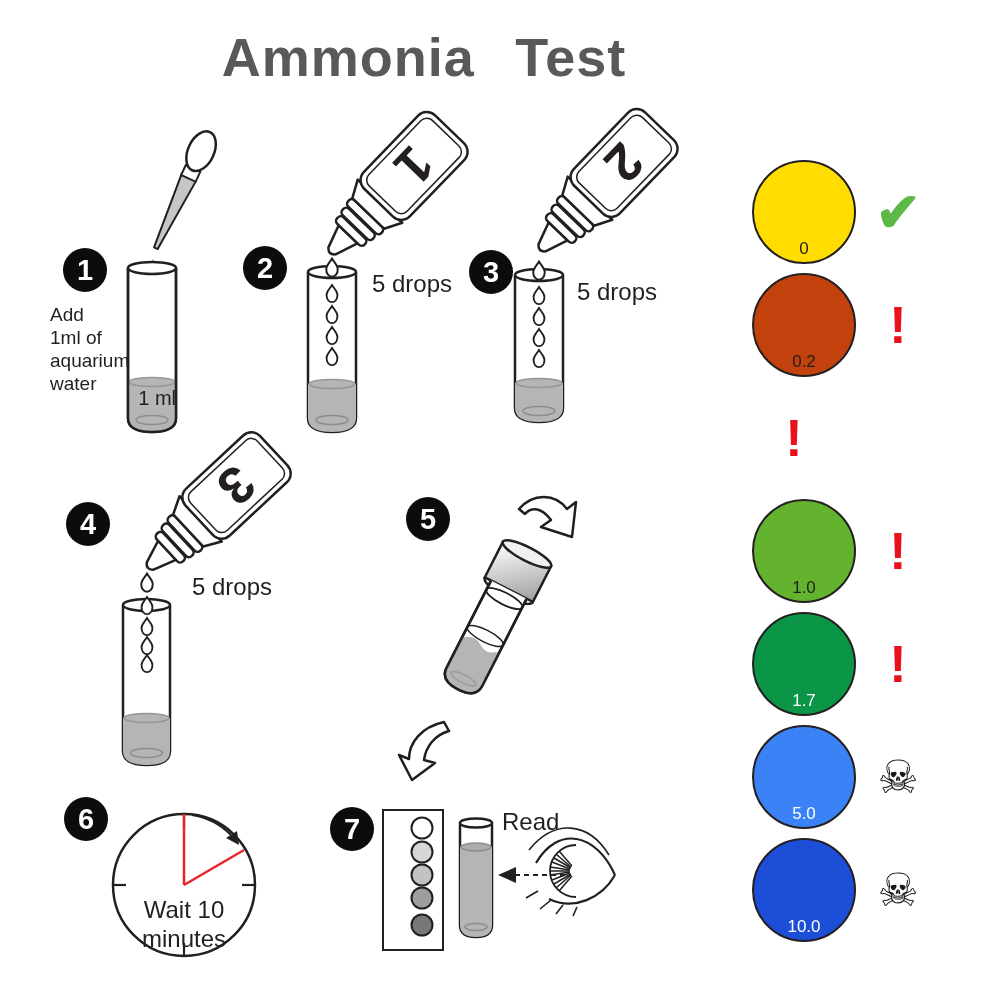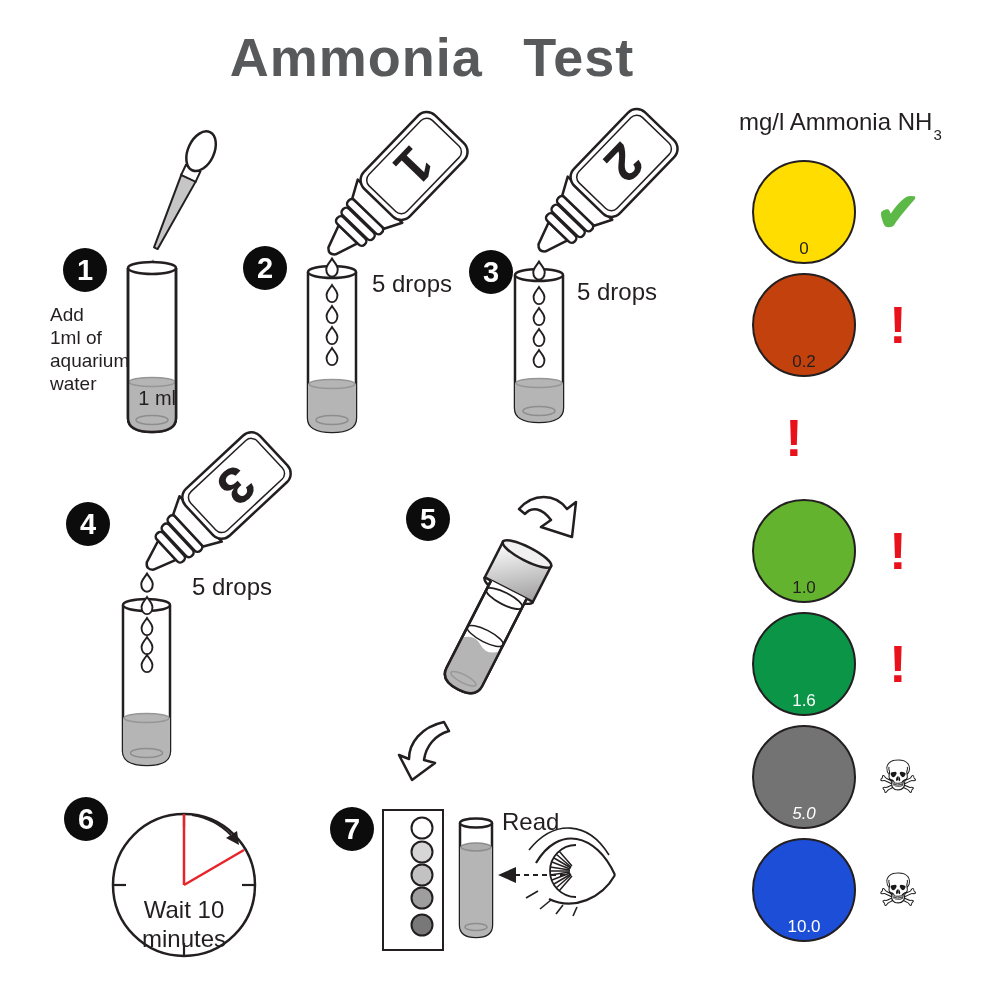--- a/index.html
+++ b/index.html
@@ -1,19 +1,19 @@
 <!DOCTYPE html>
 <html><head>
 <meta charset="utf-8">
 <style>
   html,body{margin:0;padding:0;background:#fff;}
   #canvas{position:relative;width:1000px;height:1000px;background:#ffffff;overflow:hidden;
           font-family:"Liberation Sans",sans-serif;color:#231f20;}
   .abs{position:absolute;}
-  #title{left:12px;top:26px;width:840px;text-align:center;font-size:54px;font-weight:bold;
+  #title{left:4px;top:26px;width:840px;text-align:center;font-size:54px;font-weight:bold;
          letter-spacing:1px;word-spacing:0.45em;}
   
   #scale-header{left:739px;top:108px;font-size:24px;}
   #scale-header sub{font-size:15px;position:relative;top:4px;left:1px;}
   #scale-rows{left:752px;top:160px;display:flex;flex-direction:column;gap:9px;}
   .scale-row{display:flex;align-items:center;height:104px;}
   .scale-circle{position:relative;width:104px;height:104px;border-radius:50%;
                 border:2.5px solid #231f20;box-sizing:border-box;flex:0 0 auto;}
   .scale-value{position:absolute;left:0;bottom:3px;width:100%;text-align:center;font-size:17px;}
   .marker{width:60px;margin-left:12px;display:flex;justify-content:center;align-items:center;}
@@ -33,23 +33,20 @@
   .read-label{position:absolute;font-size:24px;}
   svg text{font-family:"Liberation Sans",sans-serif;}
 </style>
 </head>
 <body>
 
 <div id="canvas">
 
   <div id="title" class="abs" style="color: rgb(88, 89, 91);">Ammonia Test</div>
 
-  <div id="scale-header" class="abs">
-    <span>mg/l Ammonia NH</span><sub>3</sub>
-  </div>
 
   <div id="scale-rows" class="abs">
     <div class="scale-row">
       <div class="scale-circle" style="background-color: rgb(255, 221, 0);">
         <span class="scale-value" style="color: rgb(35, 31, 32);">0</span>
       </div>
       <span class="marker icon-check" style="color: rgb(92, 185, 71);">✔</span>
     </div>
     <div class="scale-row">
       <div class="scale-circle" style="background-color: #c2410c;">
@@ -61,26 +58,26 @@
       <span class="marker icon-warning" style="color: rgb(232, 17, 28);">!</span>
     </div>
     <div class="scale-row">
       <div class="scale-circle" style="background-color: rgb(99, 179, 46);">
         <span class="scale-value" style="color: rgb(35, 31, 32);">1.0</span>
       </div>
       <span class="marker icon-warning" style="color: rgb(232, 17, 28);">!</span>
     </div>
     <div class="scale-row">
       <div class="scale-circle" style="background-color: rgb(11, 150, 71);">
-        <span class="scale-value" style="color: rgb(255, 255, 255);">1.6</span>
+        <span class="scale-value" style="color: rgb(255, 255, 255);">1.7</span>
       </div>
       <span class="marker icon-warning" style="color: rgb(232, 17, 28);">!</span>
     </div>
     <div class="scale-row">
-      <div class="scale-circle" style="background-color: #737373; font-style: italic;">
+      <div class="scale-circle" style="background-color: #3b82f6;">
         <span class="scale-value" style="color: rgb(255, 255, 255);">5.0</span>
       </div>
       <span class="marker icon-skull" style="color: rgb(26, 26, 26);">☠</span>
     </div>
     <div class="scale-row">
       <div class="scale-circle" style="background-color: #1d4ed8;">
         <span class="scale-value" style="color: rgb(255, 255, 255);">10.0</span>
       </div>
       <span class="marker icon-skull" style="color: rgb(26, 26, 26);">☠</span>
     </div>

